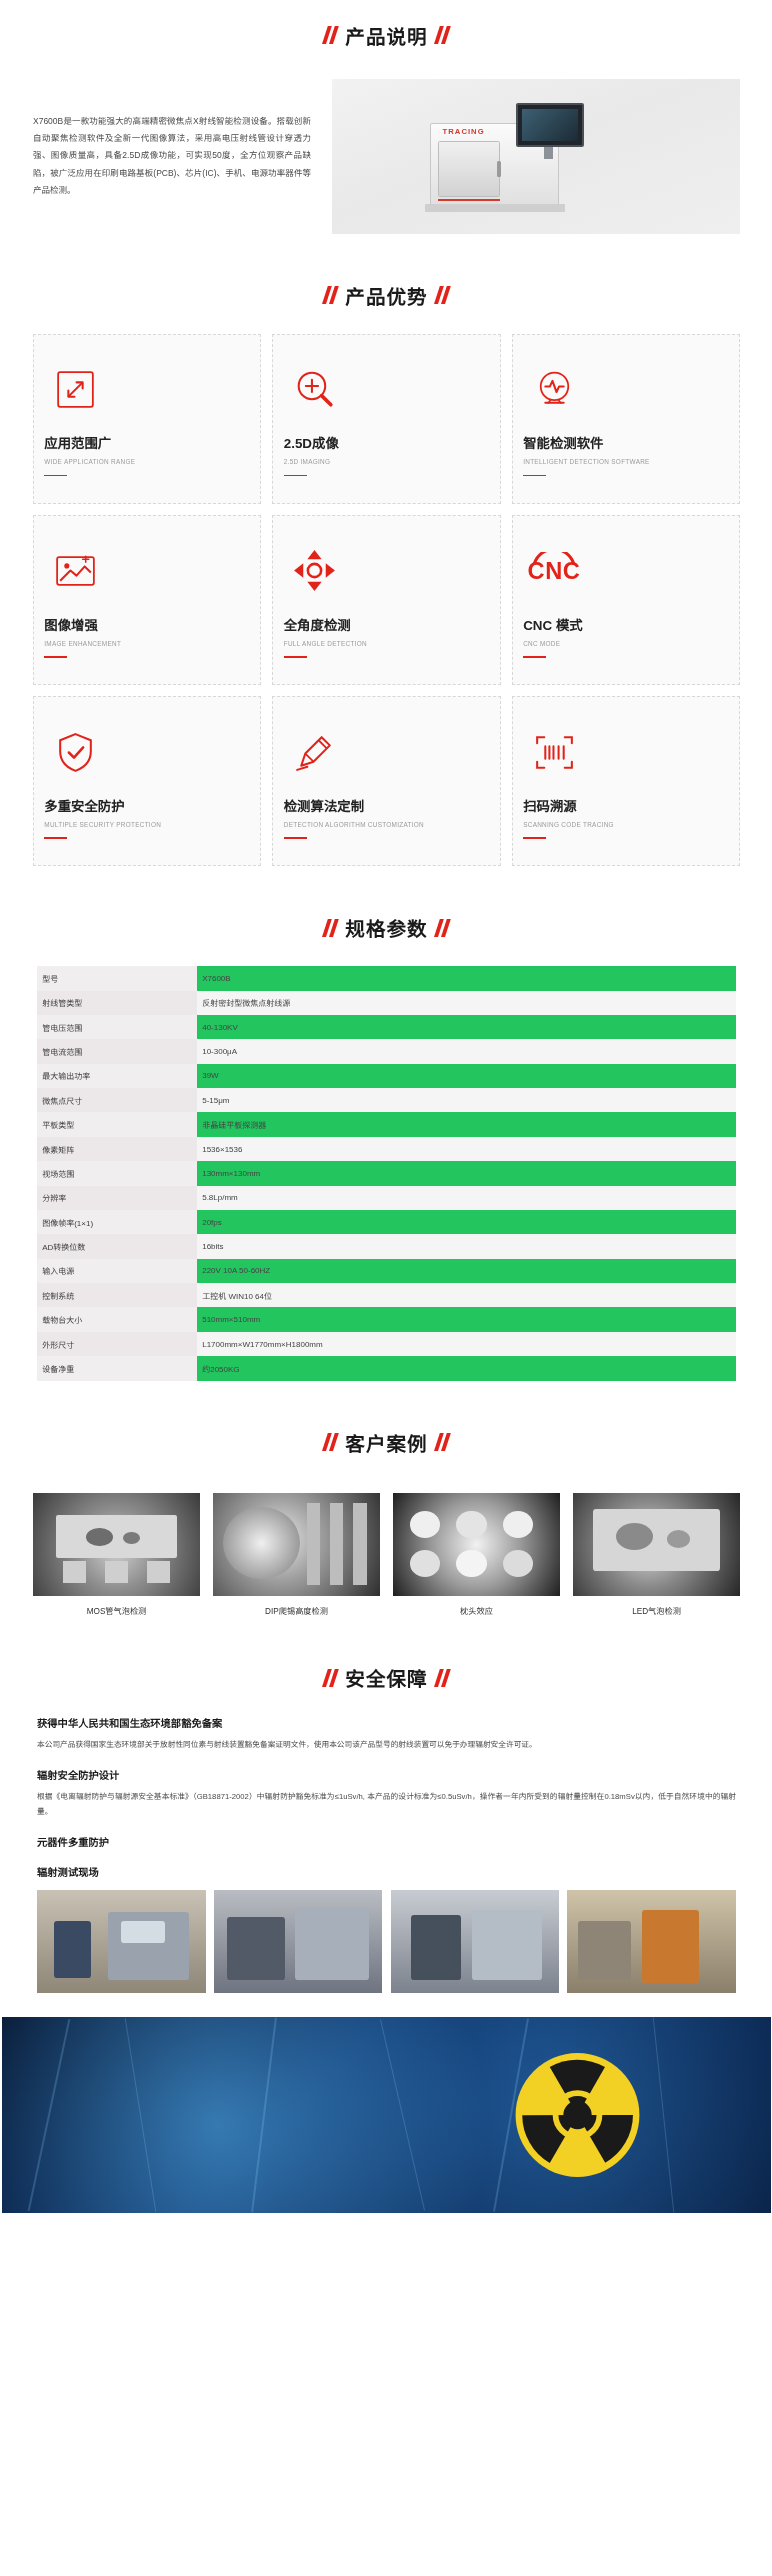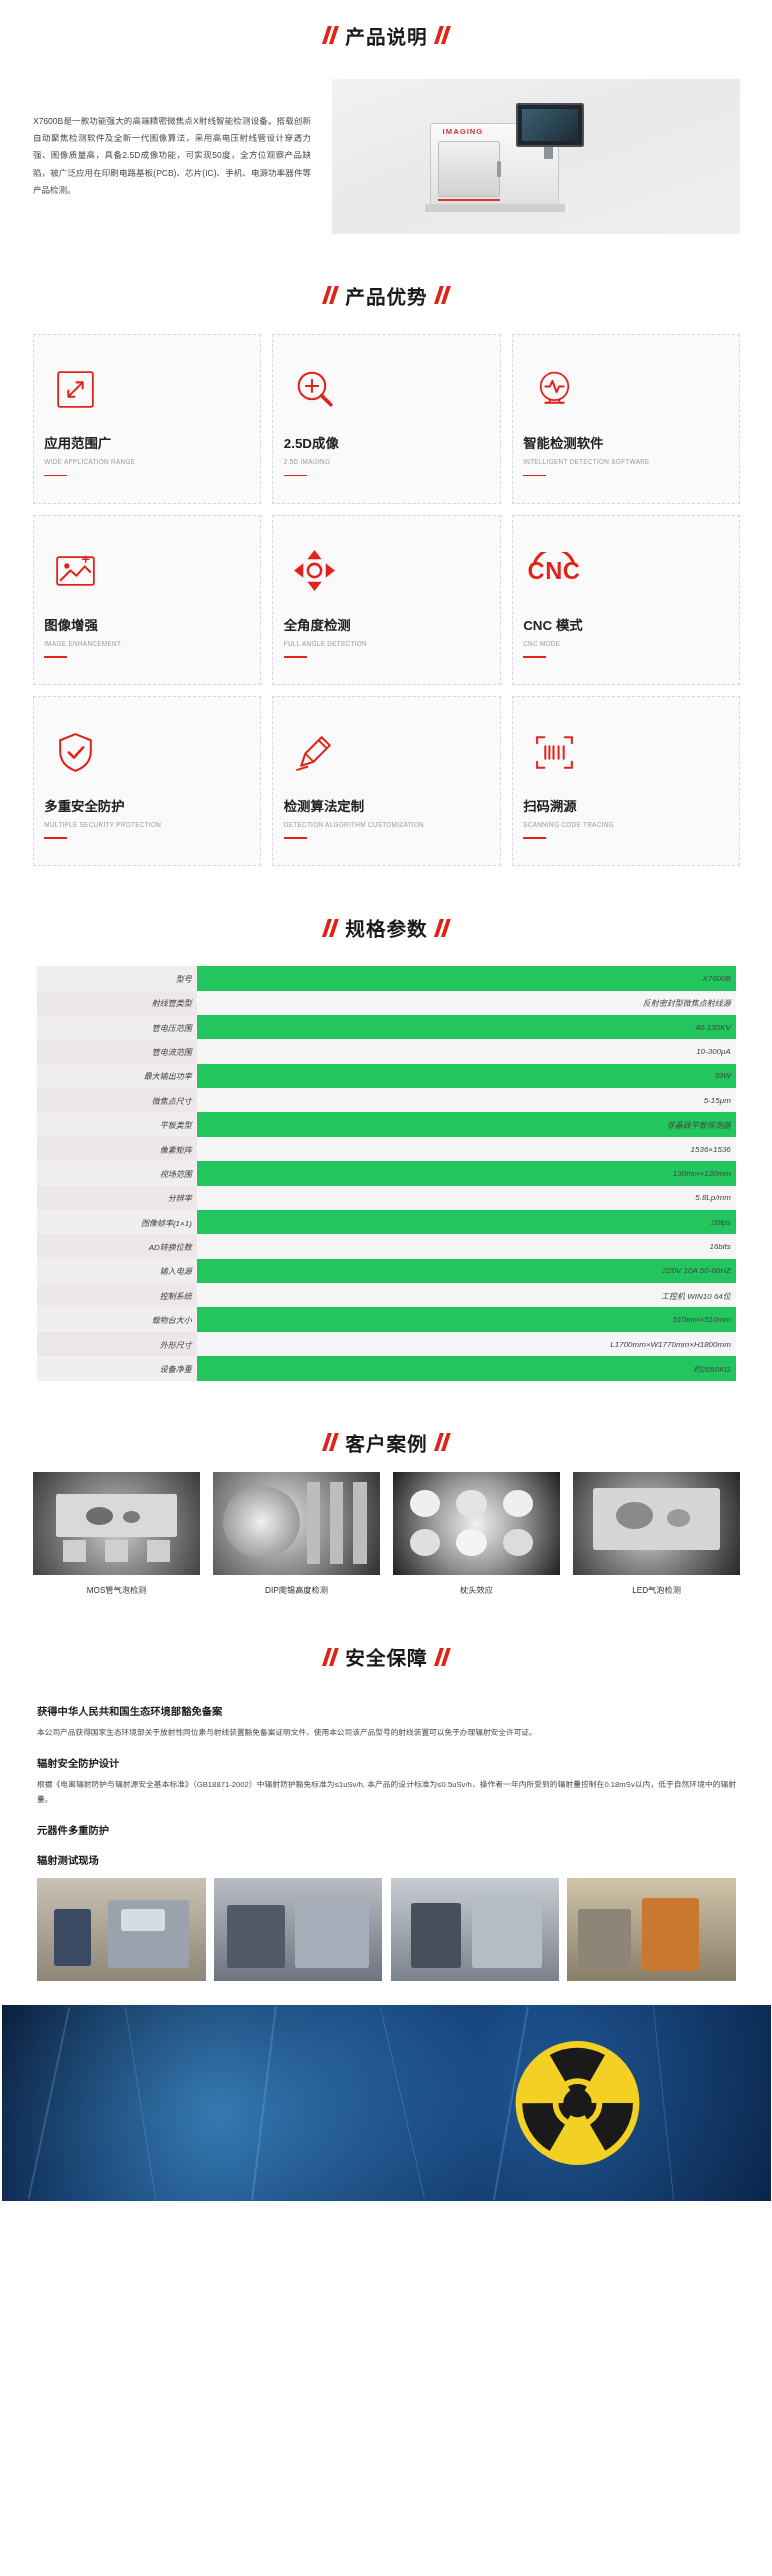--- a/index.html
+++ b/index.html
@@ -144,53 +144,52 @@
 
   
   .spec-wrap { padding: 0 35px; margin-top: 24px; }
   table.spec {
     width: 100%;
     border-collapse: collapse;
     font-size: 8px;
   }
   table.spec td {
     padding: 6.7px 5.2px;
-    text-align: right;
+    text-align: left;
     color: #444;
-    font-style: italic;
   }
   table.spec td.key {
     width: 160px;
     background: #f1eef0;
     color: #3c3c3c;
   }
   table.spec td.val { background: #22c55e; }
   table.spec tr:nth-child(even) td.key { background: #ece8ea; }
   table.spec tr:nth-child(even) td.val { background: #f6f5f6; }
 
   
   .case-grid {
     display: grid; grid-template-columns: repeat(4, 1fr);
-    gap: 13px; padding: 0 31px; margin-top: 15px;
+    gap: 13px; padding: 0 31px; margin-top: 36px;
   }
   .case-item { display: flex; flex-direction: column; align-items: center; }
   .case-img {
     width: 100%; height: 103px; background: #111; position: relative; overflow: hidden;
   }
   .case-cap { margin-top: 8.2px; font-size: 8.2px; color: #333; }
 
   .xr1 { background: radial-gradient(circle at 50% 55%, #cfcfcf 0%, #8d8d8d 40%, #3a3a3a 100%); }
   .xr2 { background: radial-gradient(circle at 40% 45%, #e8e8e8 0%, #a0a0a0 35%, #2e2e2e 100%); }
   .xr3 { background: radial-gradient(circle at 50% 50%, #f2f2f2 0%, #9a9a9a 45%, #1e1e1e 100%); }
   .xr4 { background: radial-gradient(circle at 45% 50%, #dcdcdc 0%, #8a8a8a 40%, #262626 100%); }
   .blob { position: absolute; border-radius: 50%; }
   .bar { position: absolute; }
 
   
-  .safe-wrap { padding: 0 35px; margin-top: 32px; }
+  .safe-wrap { padding: 0 35px; margin-top: 23px; }
   .safe-h { font-size: 10.3px; color: #1a1a1a; font-weight: bold; margin: 14.4px 0 7.2px; }
   .safe-h.first { margin-top: 0; }
   .safe-p { font-size: 7.7px; line-height: 2.0; color: #4a4a4a; text-align: justify; }
 
   .safe-photos {
     display: grid; grid-template-columns: repeat(4, 1fr);
     gap: 8.2px; margin-top: 11.3px;
   }
   .photo { height: 103px; position: relative; overflow: hidden; }
   .p1 { background: linear-gradient(180deg,#c9c2b4,#8e8778); }
@@ -240,21 +239,21 @@
   </div>
 
   <div class="desc-wrap">
     <div class="desc-text">X7600B是一款功能强大的高端精密微焦点X射线智能检测设备。搭载创新自动聚焦检测软件及全新一代图像算法，采用高电压射线管设计穿透力强、图像质量高，具备2.5D成像功能，可实现50度，全方位观察产品缺陷，被广泛应用在印刷电路基板(PCB)、芯片(IC)、手机、电源功率器件等产品检测。</div>
     <div class="desc-img">
       <div class="machine">
         <div class="body"></div>
         <div class="door"></div>
         <div class="handle"></div>
         <div class="redline"></div>
-        <div class="logo">IMAGING</div>
+        <div class="logo">TRACING</div>
         <div class="monitor"></div>
         <div class="mstand"></div>
         <div class="base"></div>
       </div>
     </div>
   </div>
 
   <div class="sec-gap-2"></div>
   <div class="sec-head">
     <span class="slash-left">

